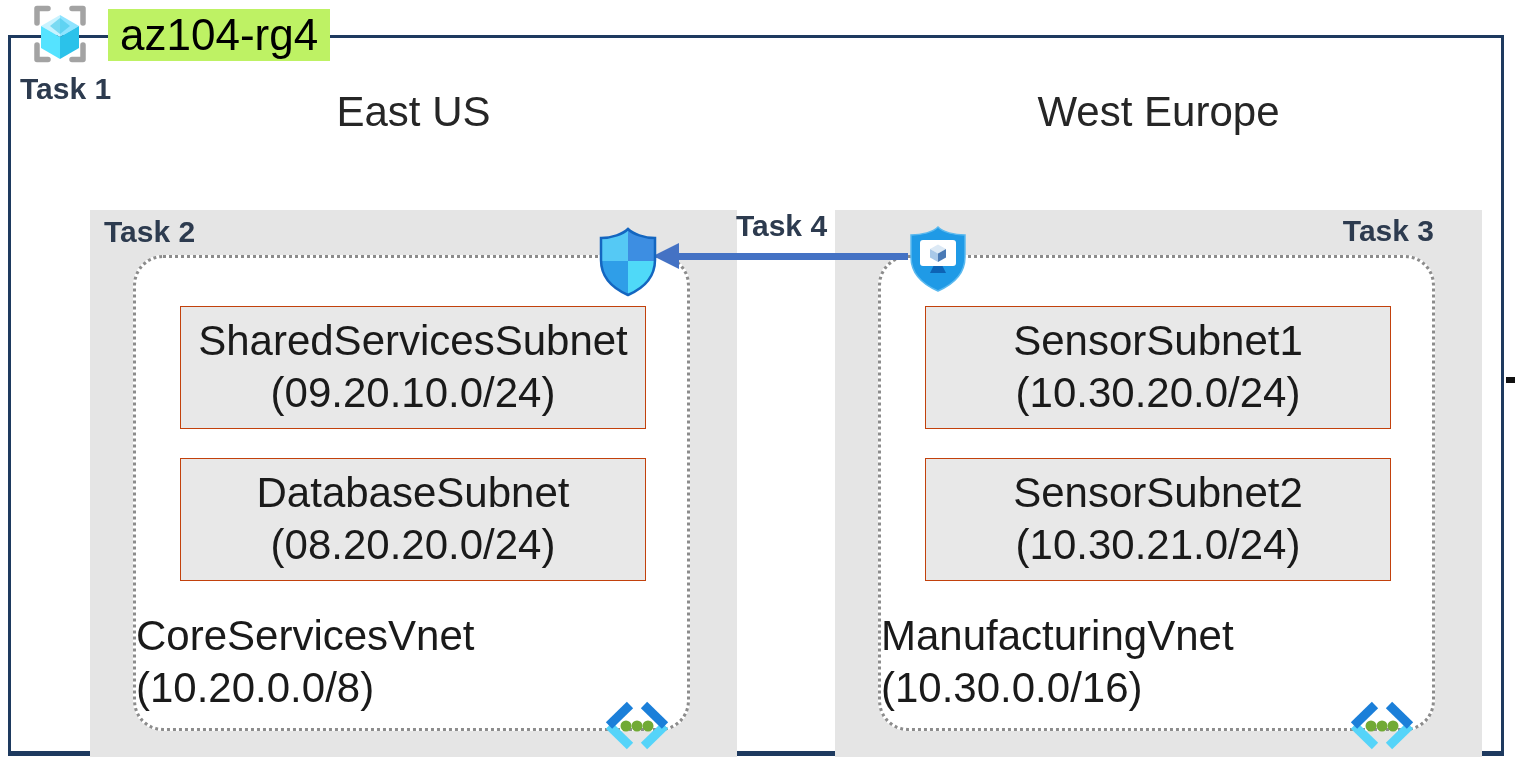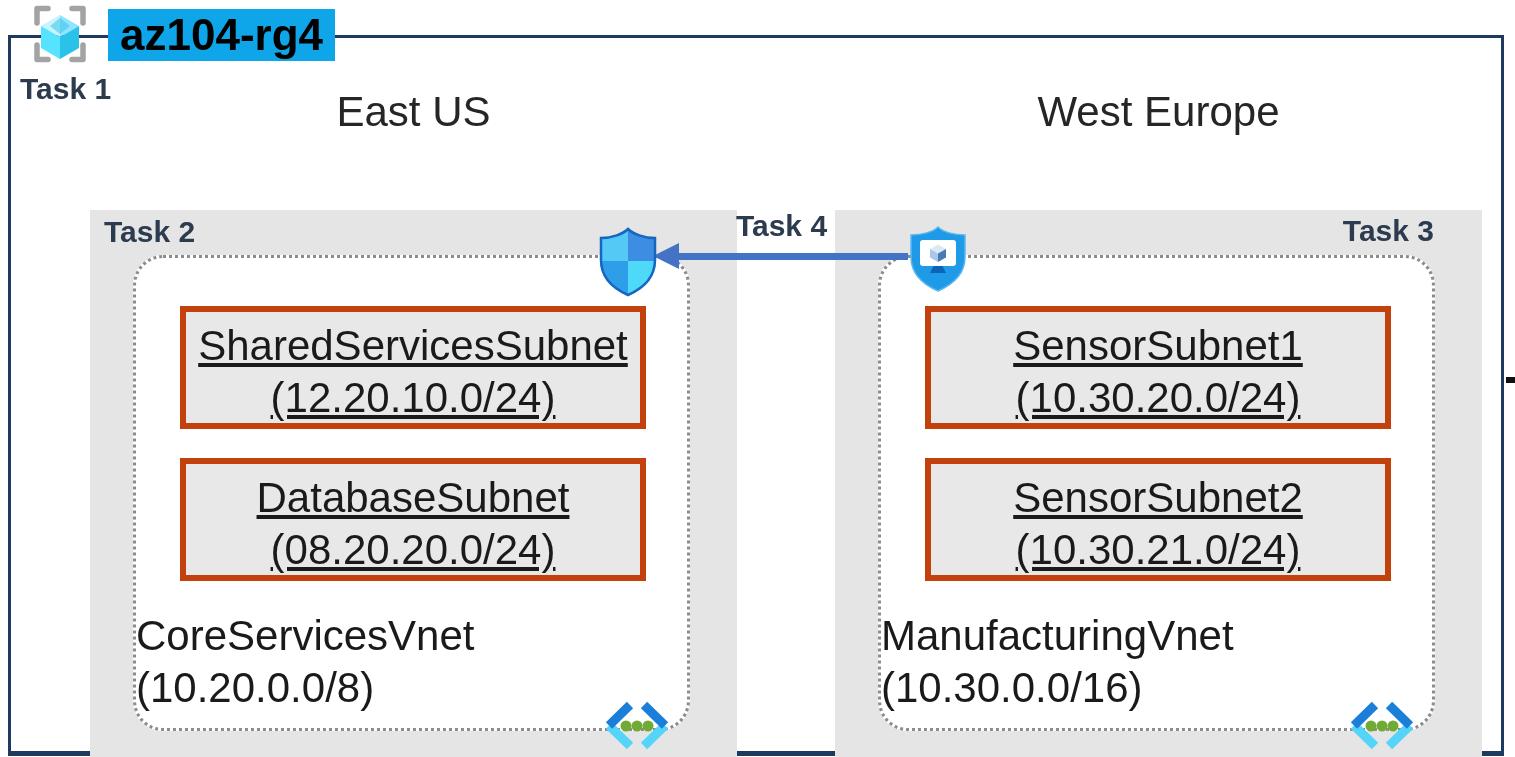--- a/index.html
+++ b/index.html
@@ -7,21 +7,21 @@
   .canvas{position:relative;width:1515px;height:757px;background:#fff;overflow:hidden;
           font-family:"Liberation Sans",sans-serif;color:#1a1a1a;}
 
   
   .outer-box{position:absolute;left:8px;top:35px;width:1496px;height:721px;
              border:3px solid #1e3a5f;border-bottom-width:5px;}
 
   
   .rg-icon{position:absolute;left:26px;top:5px;width:68px;height:58px;}
   .rg-title{position:absolute;left:108px;top:9px;height:52px;line-height:52px;
-            font-size:44px;font-weight:bold;color:#000;background:#0ea5e9;padding:0 12px;}
+            font-size:44px;font-weight:normal;color:#000;background:#bef264;padding:0 12px;}
   .task-tag{position:absolute;font-size:30px;font-weight:bold;color:#2d3b4f;}
   .task1{left:20px;top:72px;}
   .task4{left:694px;top:209px;width:175px;text-align:center;}
 
   
   .region-heading{position:absolute;top:88px;width:647px;text-align:center;
                   font-size:42px;color:#262626;}
   .region-heading.east{left:90px;}
   .region-heading.west{left:835px;}
 
@@ -30,22 +30,22 @@
   .region-box.left{left:90px;}
   .region-box.right{left:835px;}
   .region-task{position:absolute;font-size:30px;font-weight:bold;color:#2d3b4f;}
   .region-task.tl{left:14px;top:5px;}
   .region-task.tr{right:48px;top:4px;}
 
   
   .vnet-box{position:absolute;left:43px;top:45px;width:557px;height:476px;
             border:3px dotted #8c8c8c;border-radius:30px;background:#fff;}
   .subnet{position:absolute;left:44px;width:466px;height:123px;background:#e8e8e8;
-          border:6px solid #c2410c;text-align:center;font-size:42px;line-height:52px;
-          padding-top:8px;text-decoration:underline;}
+          border:1px solid #c2410c;text-align:center;font-size:42px;line-height:52px;
+          padding-top:8px;}
   .subnet.s1{top:48px;}
   .subnet.s2{top:200px;}
   .vnet-label{position:absolute;left:0;right:0;top:352px;
               font-size:42px;line-height:52px;}
   .vnet-icon{position:absolute;left:464px;top:441px;width:74px;height:54px;}
 
   
   .nsg-icon{position:absolute;left:597px;top:227px;width:62px;height:70px;}
   .svm-icon{position:absolute;left:907px;top:225px;width:62px;height:68px;}
   .arrow-line{position:absolute;left:676px;top:253px;width:232px;height:7px;background:#4472c4;}
@@ -81,21 +81,21 @@
   <div class="task-tag task1">Task 1</div>
 
   <div class="region-heading west">West Europe</div>
   <div class="region-heading east">East US</div>
 
   <div class="region-box left">
     <div class="region-task tl">Task 2</div>
     <div class="vnet-box">
       <div class="subnet s1">
         <div>SharedServicesSubnet</div>
-        <div>(12.20.10.0/24)</div>
+        <div>(09.20.10.0/24)</div>
       </div>
       <div class="subnet s2">
         <div>DatabaseSubnet</div>
         <div>(08.20.20.0/24)</div>
       </div>
       <div class="vnet-label">
         <div>CoreServicesVnet</div>
         <div>(10.20.0.0/8)</div>
       </div>
       <div class="vnet-icon">

